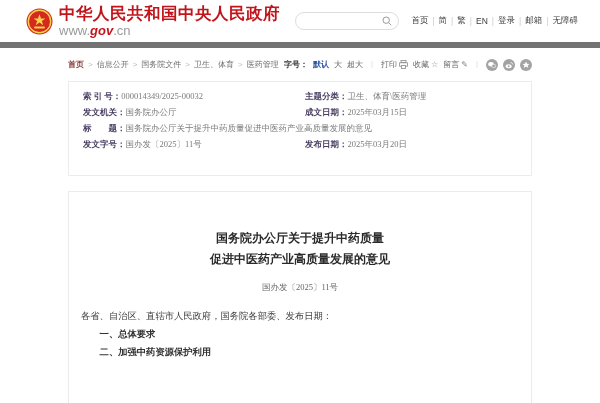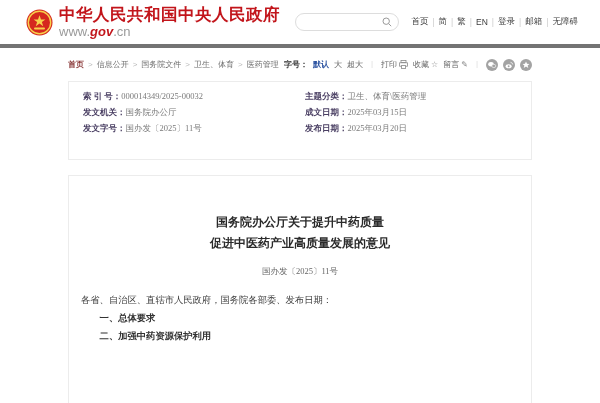--- a/index.html
+++ b/index.html
@@ -1,21 +1,21 @@
 <!DOCTYPE html>
 <html><head>
 <meta charset="utf-8">
 <style>
   html,body{margin:0;padding:0;background:#fff;}
   .page{position:relative;width:600px;height:403px;background:#fff;overflow:hidden;
         font-family:"Liberation Sans",sans-serif;}
 
   
   .hdr{height:48px;display:flex;align-items:center;padding:0 22px 0 26px;
-       border-bottom:4px solid #737373;box-sizing:border-box;}
+       border-bottom:6px solid #737373;box-sizing:border-box;}
   .logo{display:flex;align-items:center;gap:6px;cursor:pointer;}
   .logo-text{line-height:1;}
   .site-title{color:#c2151b;font-weight:bold;font-size:16.5px;letter-spacing:.5px;}
   .site-url{font-size:13px;color:#9a9a9a;margin-top:2px;}
   .site-url .u-red{color:#c2151b;font-style:italic;font-weight:bold;}
   .hdr-right{margin-left:auto;display:flex;align-items:center;gap:12px;}
   .search{width:102px;height:16px;border:1px solid #ddd;border-radius:9px;
           display:flex;align-items:center;background:#fff;}
   .search input{flex:1;border:none;background:none;outline:none;height:12px;
                 margin-left:8px;font-size:8px;color:#444;min-width:0;}
@@ -177,20 +177,23 @@
       </div>
       <div class="mcell">
         <span class="mlabel">主题分类：</span><span class="mvalue">卫生、体育\医药管理</span>
       </div>
       <div class="mcell">
         <span class="mlabel">发文机关：</span><span class="mvalue">国务院办公厅</span>
       </div>
       <div class="mcell">
         <span class="mlabel">成文日期：</span><span class="mvalue">2025年03月15日</span>
       </div>
+      <div class="mcell span2">
+        <span class="mlabel">标　　题：</span><span class="mvalue">国务院办公厅关于提升中药质量促进中医药产业高质量发展的意见</span>
+      </div>
       <div class="mcell">
         <span class="mlabel">发文字号：</span><span class="mvalue">国办发〔2025〕11号</span>
       </div>
       <div class="mcell">
         <span class="mlabel">发布日期：</span><span class="mvalue">2025年03月20日</span>
       </div>
     </div>
   </section>
 
   <section class="doc-box">

